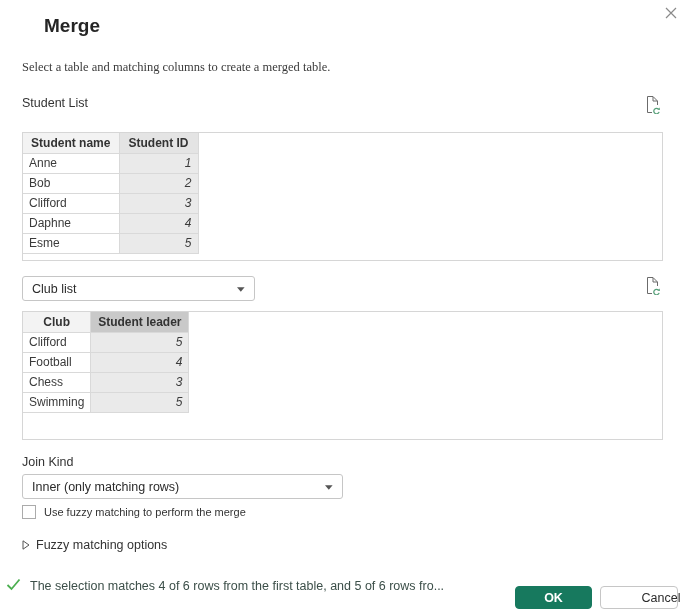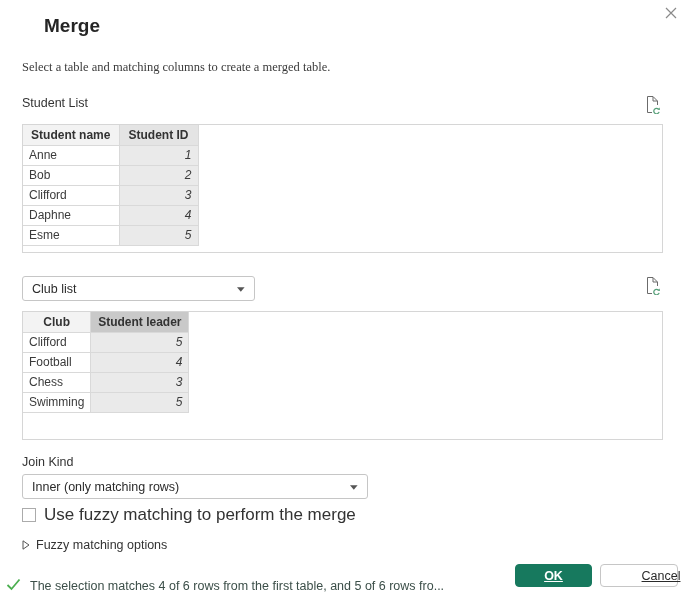--- a/index.html
+++ b/index.html
@@ -13,55 +13,55 @@
 
   .section-label { position:absolute; font-size:12.5px; color:#333; }
   .lbl-t1 { left:22px; top:96px; }
   .lbl-join { left:22px; top:455px; }
 
   .refresh-icon { position:absolute; width:17px; height:19px; cursor:pointer; }
   .ri-1 { left:644px; top:95px; }
   .ri-2 { left:644px; top:276px; }
 
   .preview { position:absolute; left:22px; width:641px; background:#fff; border:1px solid #d6d6d6; }
-  .pv-1 { top:124px; height:129px; }
+  .pv-1 { top:132px; height:129px; }
   .pv-2 { top:311px; height:129px; }
 
   table.grid { border-collapse:collapse; table-layout:fixed; font-size:12px; color:#3b3b3b; }
   table.grid th, table.grid td { border-right:1px solid #d9d9d9; border-bottom:1px solid #d9d9d9;
        height:20px; padding:0 6px; overflow:hidden; white-space:nowrap; }
   table.grid th { background:#f3f3f3; font-weight:bold; text-align:center; color:#333; }
   table.grid td { background:#fff; text-align:left; }
   table.grid td.num { text-align:right; font-style:italic; }
   .tbl1 th:nth-child(1), .tbl1 td:nth-child(1) { width:96px; }
   .tbl1 th:nth-child(2), .tbl1 td:nth-child(2) { width:79px; }
   .tbl2 th:nth-child(1), .tbl2 td:nth-child(1) { width:60px; }
   .tbl2 th:nth-child(2), .tbl2 td:nth-child(2) { width:98px; }
   .tbl1 th.sel { background:#e4e4e4;margin-left:26px; }
   .tbl2 th.sel { background:#c9c9c9; }
   table.grid td.sel { background:#eaeaea; }
 
   .combo { position:absolute; height:25px; background:#fff; border:1px solid #c6c6c6; border-radius:3px;
            font-size:12.5px; color:#2b2b2b; display:flex; align-items:center; padding:0 22px 0 9px; cursor:pointer; }
   .combo-club { left:22px; top:276px; width:233px; }
-  .combo-join { left:22px; top:474px; width:346px; }
+  .combo-join { left:22px; top:474px; width:321px; }
   .combo .caret { position:absolute; right:8px; top:50%; transform:translateY(-50%); }
 
   .check-row { position:absolute; left:22px; top:505px; display:flex; align-items:center; gap:8px; }
   .check-row input { width:14px; height:14px; accent-color:#fff; border:1px solid #ababab; appearance:none; background:#fff; cursor:pointer; }
-  .check-row label { font-size:17px; color:#333; cursor:pointer; }
+  .check-row label { font-size:11px; color:#333; cursor:pointer; }
 
   .expander { position:absolute; left:22px; top:538px; display:flex; align-items:center; gap:6px; cursor:pointer; }
   .expander .exp-label { font-size:12.5px; color:#333; }
 
   .status { position:absolute; left:6px; top:578px; display:flex; align-items:flex-start; gap:9px; }
   .status .msg { font-size:12.5px; color:#3c4f49; padding-top:1px; }
 
-  .btn { position:absolute; top:564px; height:23px; border-radius:4px; font-size:12.5px;
-         display:flex; align-items:center; justify-content:center; cursor:pointer;text-decoration:underline; }
+  .btn { position:absolute; top:586px; height:23px; border-radius:4px; font-size:12.5px;
+         display:flex; align-items:center; justify-content:center; cursor:pointer; }
   .btn-ok { left:515px; width:77px; background:#17795E; color:#fff; font-weight:bold; border:1px solid #17795E; }
   .btn-cancel { left:600px; width:78px; background:#fff; color:#2b2b2b; border:1px solid #c6c6c6;padding-left:44px; }
 </style>
 </head>
 <body>
 
 <div class="dialog">
 
   <div class="title">Merge</div>
 

